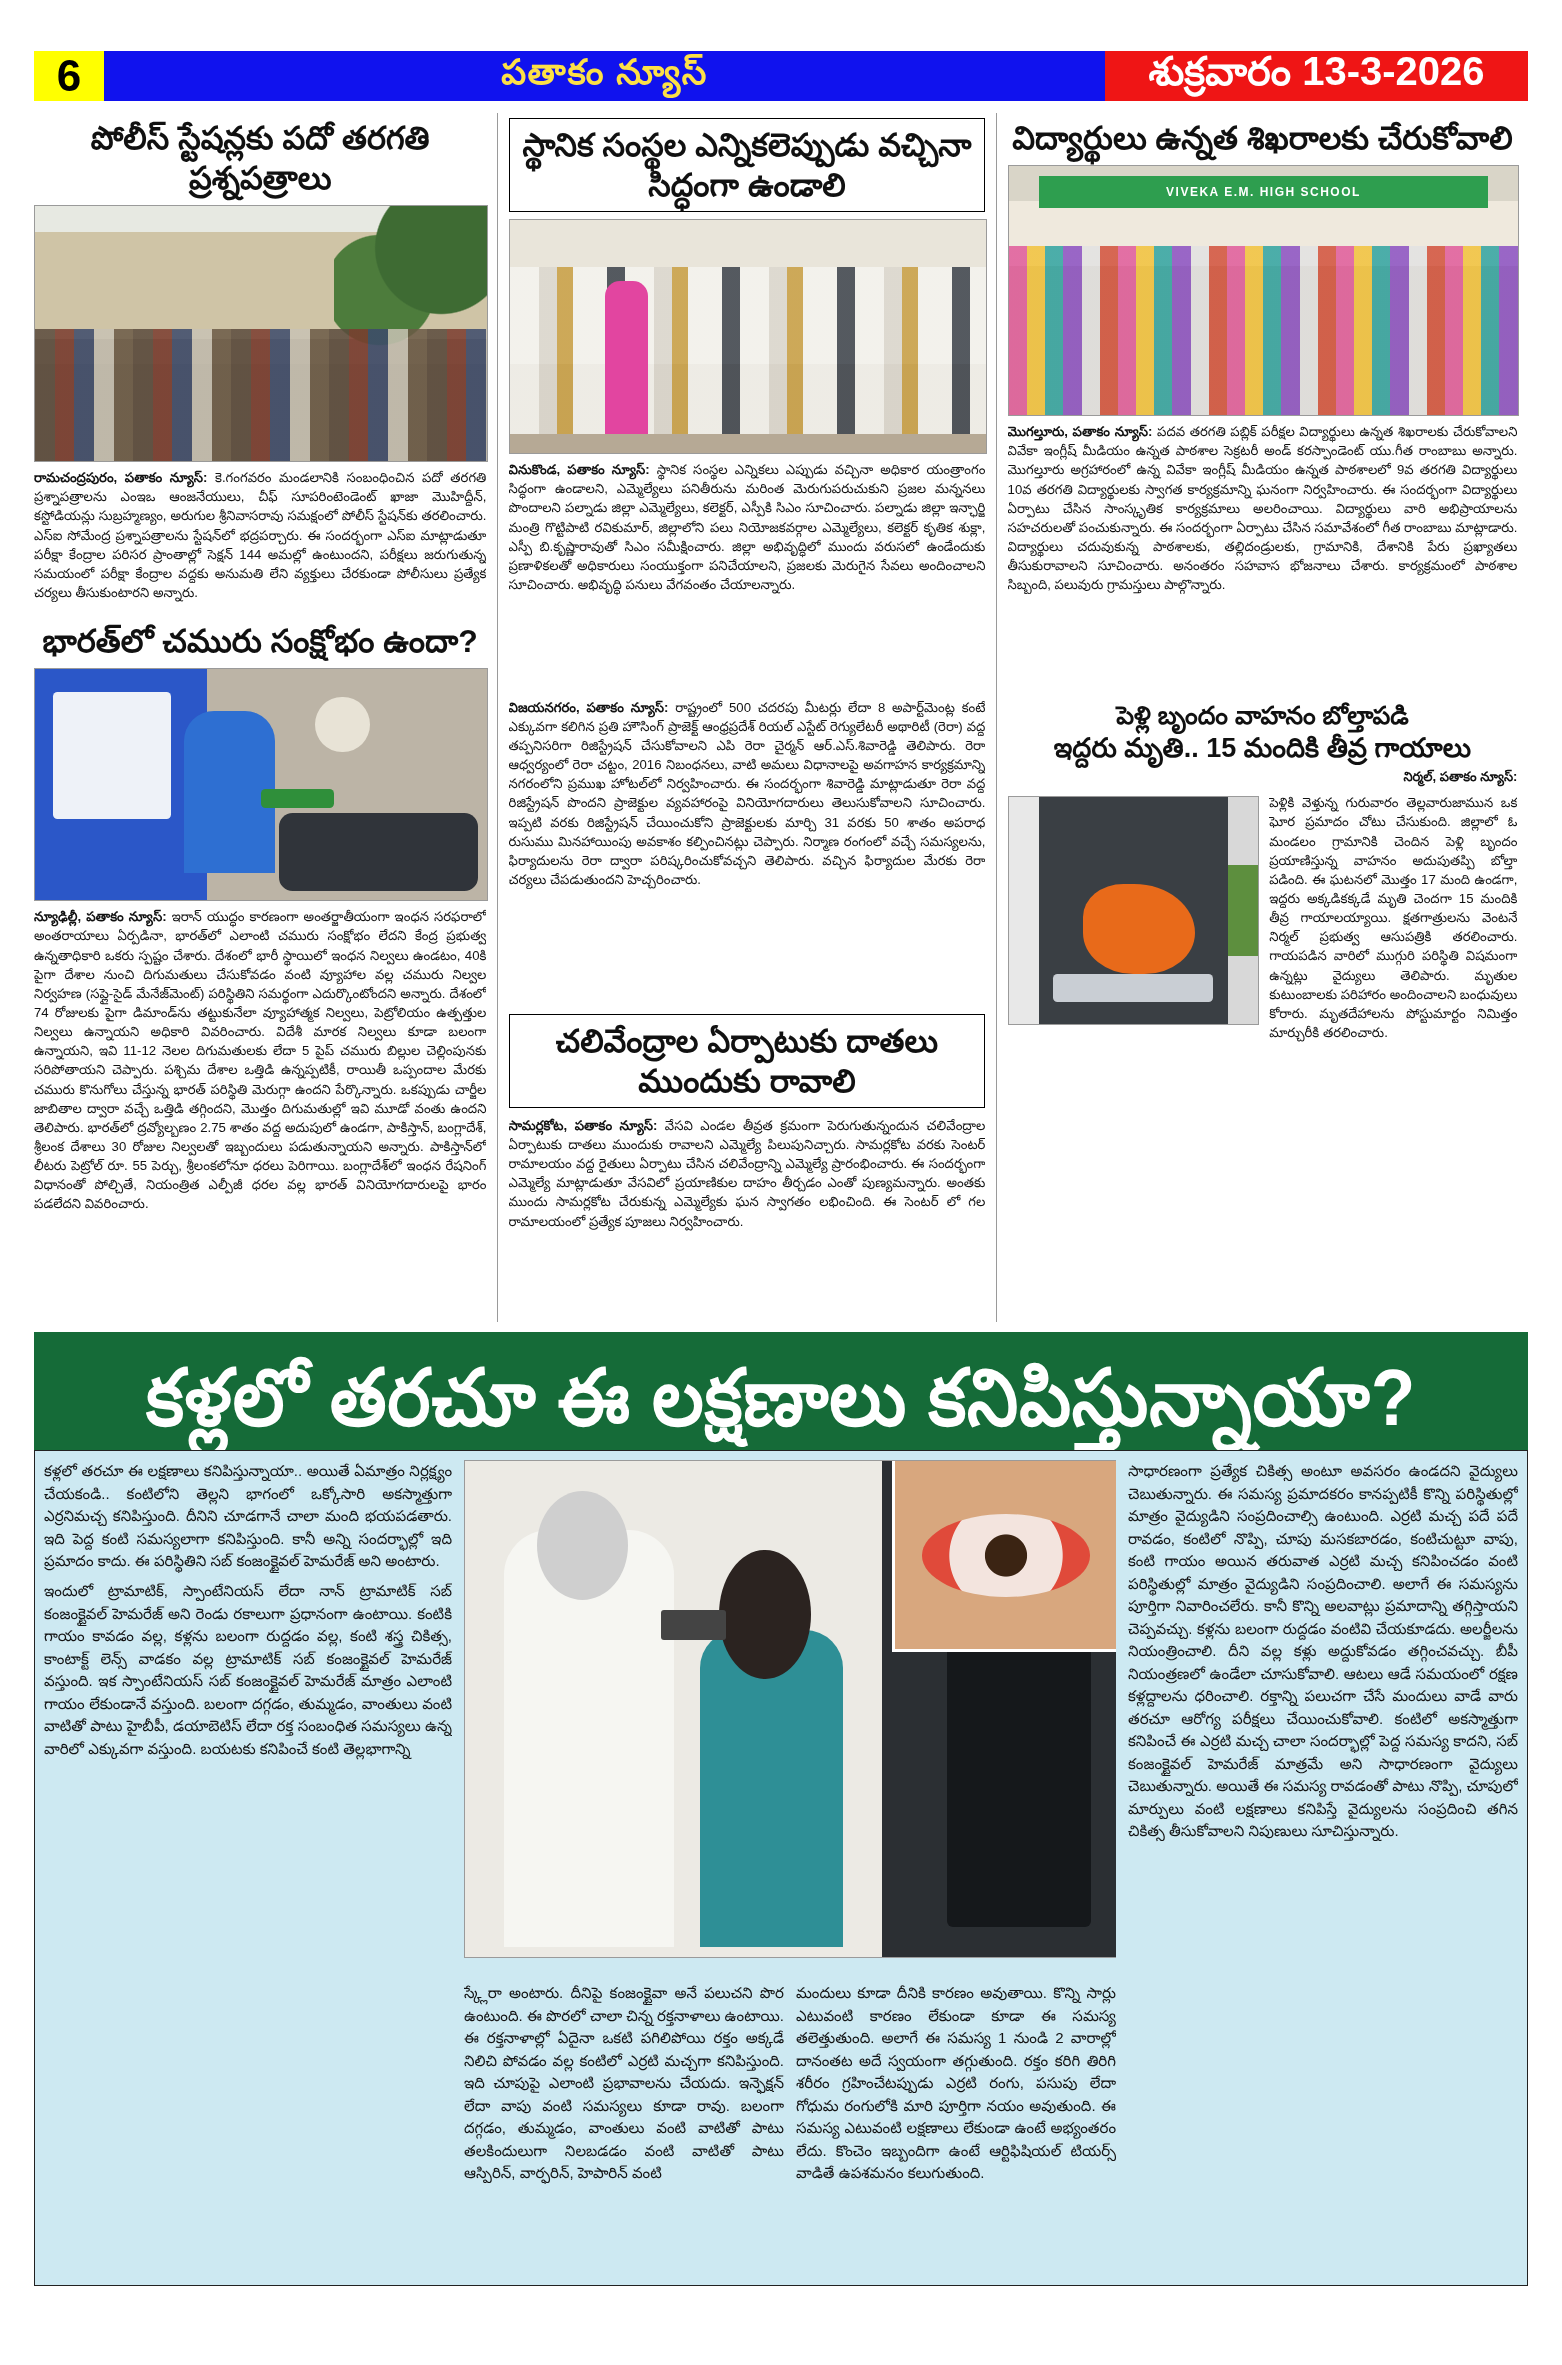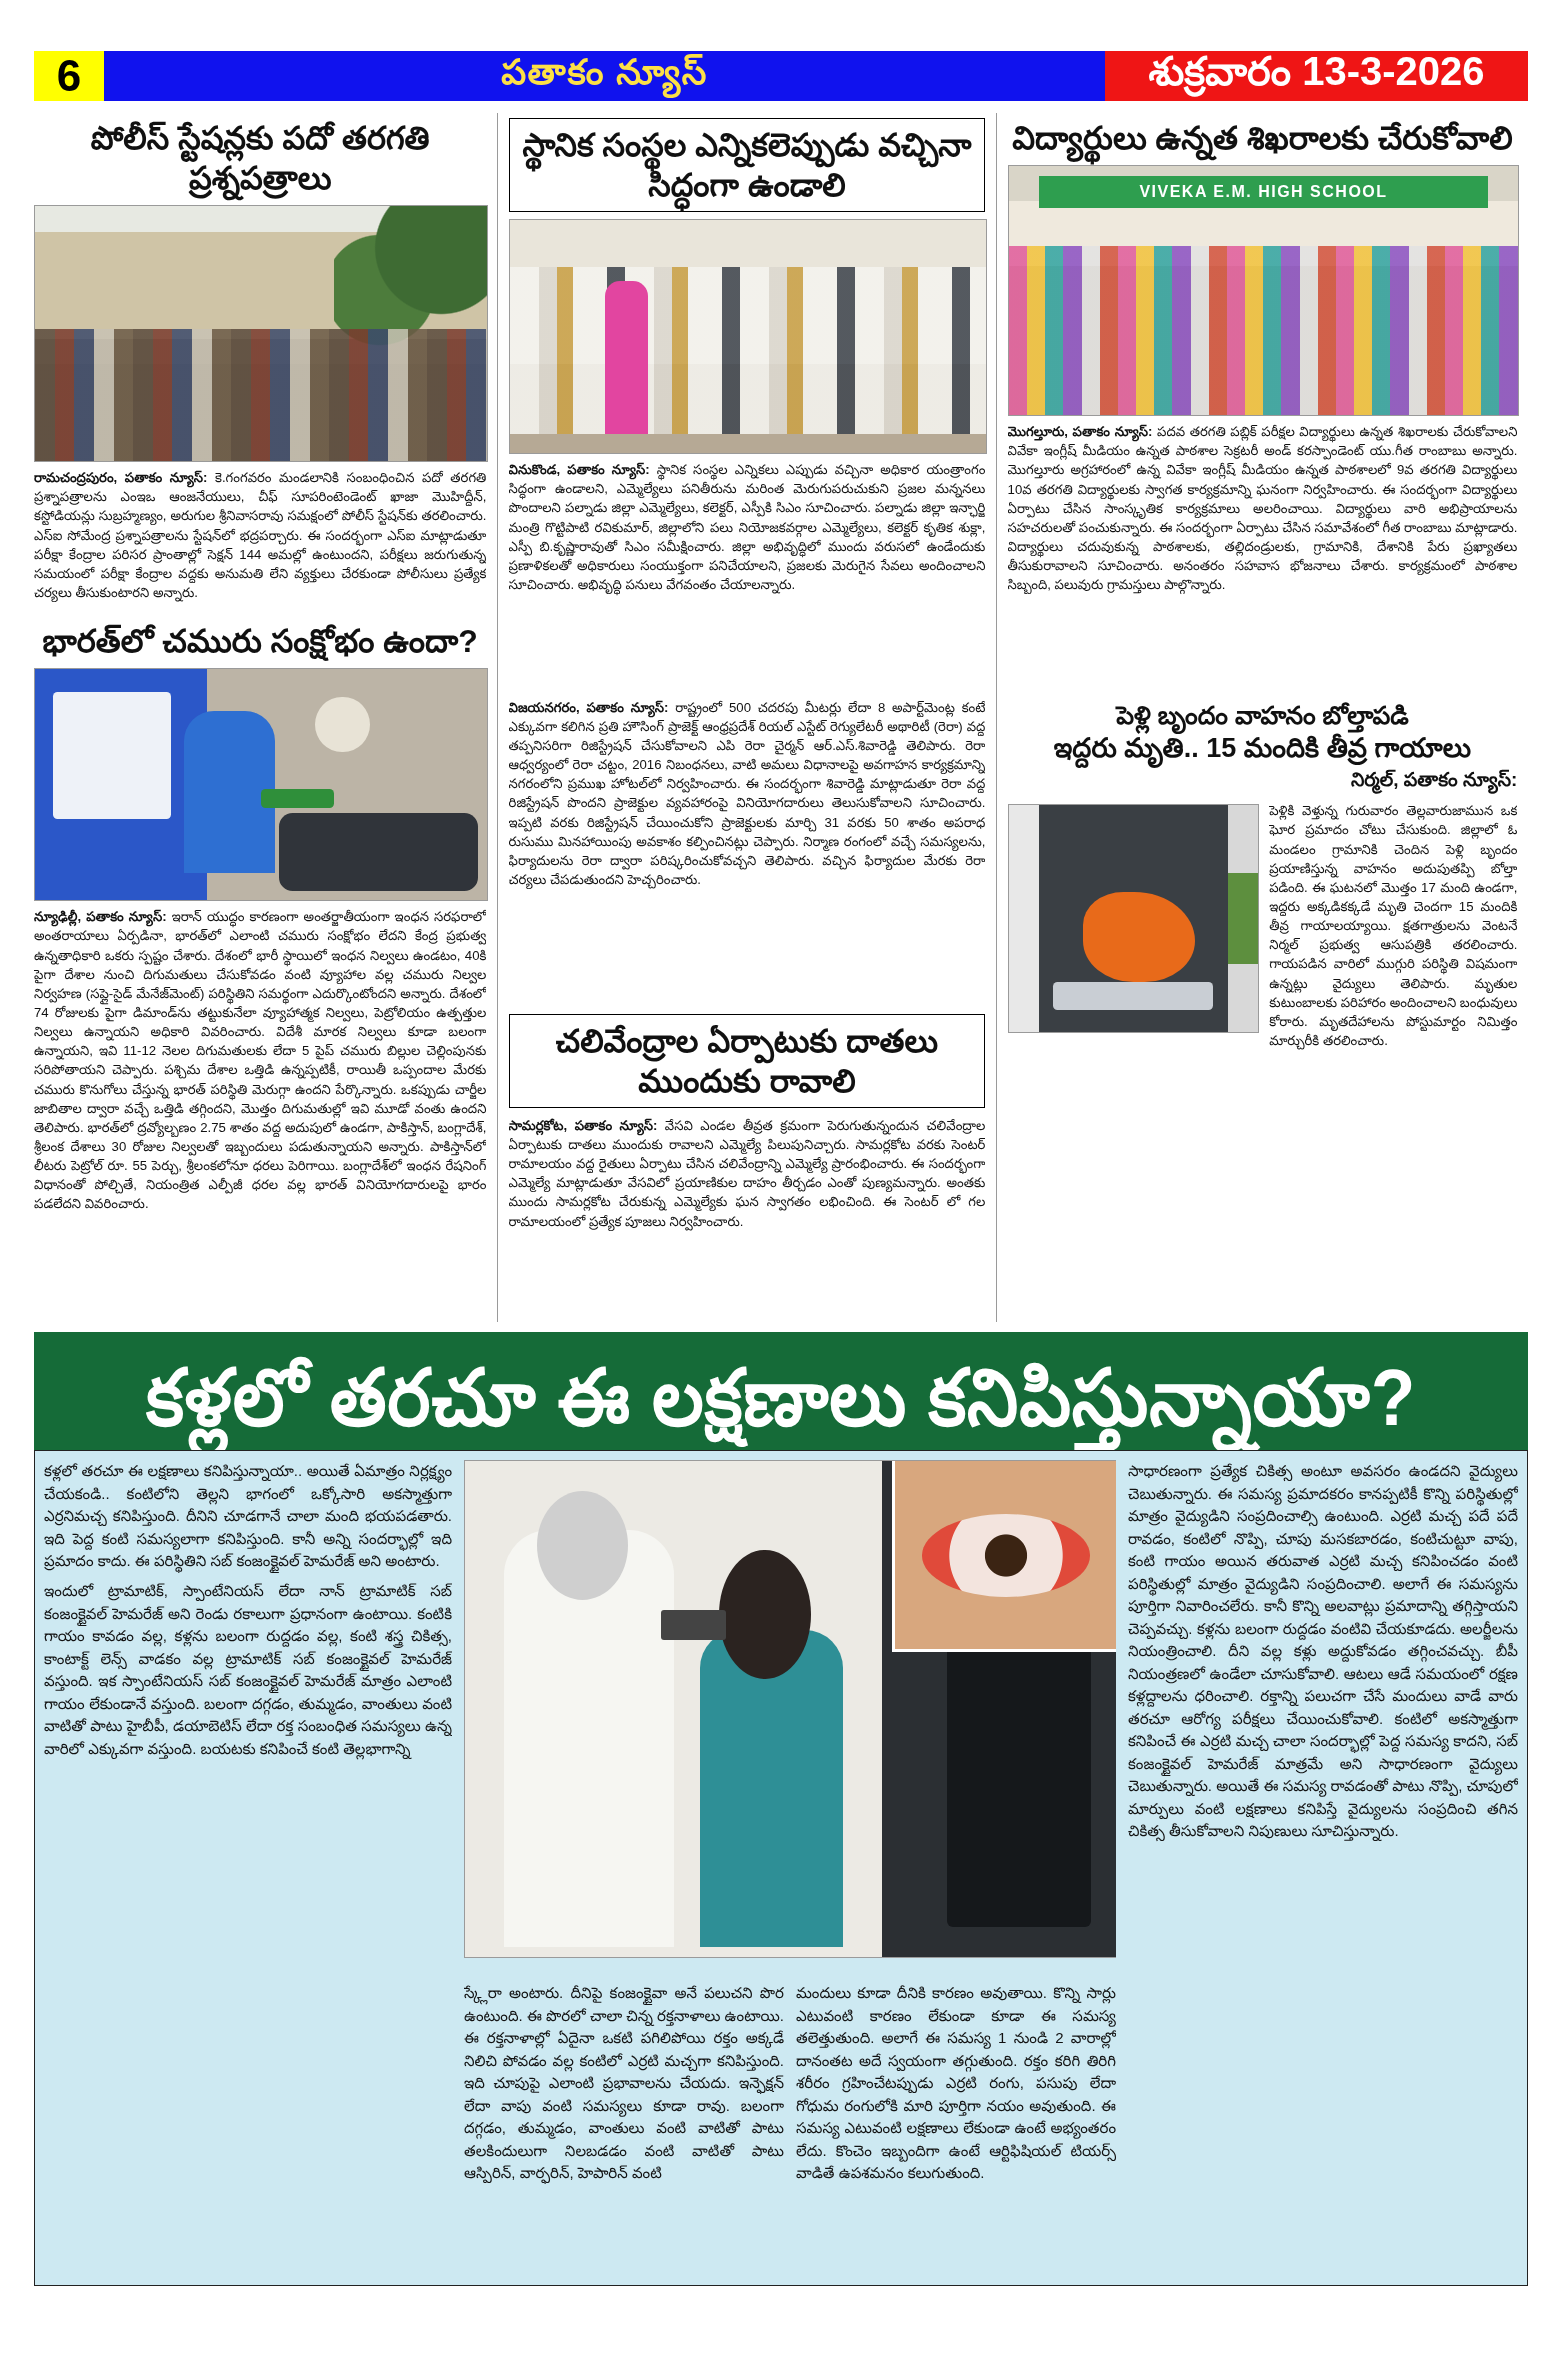--- a/index.html
+++ b/index.html
@@ -40,32 +40,32 @@
   .ph-pump .man-blue{position:absolute;left:33%;top:18%;width:20%;height:70%;background:#2e6fd2;border-radius:30px 30px 0 0;}
   .ph-pump .turban{position:absolute;left:62%;top:12%;width:12%;height:24%;background:#e8e3d6;border-radius:50%;}
   .ph-pump .bike{position:absolute;right:2%;bottom:4%;width:44%;height:34%;background:#30343a;border-radius:13.6px;}
   .ph-pump .nozzle{position:absolute;left:50%;top:52%;width:16%;height:8%;background:#2f8f3a;border-radius:4.5px;}
   .ph-meet{height:233px;background:linear-gradient(180deg,#e9e5da 0 62%,#b6a995 62% 100%);}
   .ph-meet .row{position:absolute;left:0;bottom:8%;width:100%;height:72%;
       background:repeating-linear-gradient(90deg,#f4f3ee 0 29px,#dcd8cf 29px 47px,#caa24a 47px 63px,#f4f3ee 63px 97px,#444a52 97px 115px);opacity:.9;}
   .ph-meet .sari{position:absolute;left:20%;bottom:8%;width:9%;height:66%;background:#e245a0;border-radius:15px 15px 0 0;}
   .ph-school{height:249px;background:linear-gradient(180deg,#d9d5c8 0 14%,#efe9dd 14% 40%,#cabfa8 40% 100%);}
   .ph-school .banner{position:absolute;left:6%;top:4%;width:88%;height:13%;background:#2e9e4f;color:#fff;
-      font-size:16px;font-weight:bold;display:flex;align-items:center;justify-content:center;letter-spacing:1.5px;}
+      font-size:12px;font-weight:bold;display:flex;align-items:center;justify-content:center;letter-spacing:1.5px;}
   .ph-school .crowd{position:absolute;left:0;bottom:0;width:100%;height:68%;
       background:repeating-linear-gradient(90deg,#e05a9a 0 18px,#f2c23a 18px 36px,#2fa3a0 36px 54px,#8a4fc2 54px 73px,#e2e2e2 73px 91px,#d2503a 91px 109px);opacity:.85;}
   .ph-amb{height:234px;background:linear-gradient(90deg,#e8e8e8 0 12%,#3a3f44 12% 88%,#d8d8d8 88% 100%);}
   .ph-amb .cloth{position:absolute;left:30%;top:38%;width:45%;height:40%;background:#e86a1a;border-radius:40% 60% 50% 50%;}
   .ph-amb .stretcher{position:absolute;left:18%;bottom:10%;width:64%;height:12%;background:#c9ced4;border-radius:4.5px;}
   .ph-amb .grass{position:absolute;right:0;top:30%;width:12%;height:40%;background:#5d8f3e;}
 
   
   .acc-head{font-size:25px;font-weight:bold;text-align:center;line-height:1.3;margin:10.6px 0 3px;}
   .acc-head .l2{font-size:27px;display:block;}
-  .acc-dateline{text-align:right;font-weight:bold;font-size:19px;margin:3px 0;}
+  .acc-dateline{text-align:right;font-weight:bold;font-size:13px;margin:3px 0;}
   .float-photo{float:left;width:249px;height:227px;margin:3px 10.6px 4.5px 0;}
 
   
   .feature-band{position:absolute;left:34px;right:34px;top:1332px;height:151px;background:#156b38;
       color:#fff;display:flex;align-items:center;justify-content:center;}
   .feature-band h1{margin:0;font-size:73px;font-weight:bold;transform:scaleY(1.08);letter-spacing:0.8px;}
   .feature-body{position:absolute;left:34px;right:34px;top:1450px;height:836px;background:#cde9f2;
       border:1.5px solid #222;box-sizing:border-box;display:grid;grid-template-columns:408px 1fr 390px;
       column-gap:12px;padding:9px;overflow:hidden;}
   .fcol{font-size:15px;line-height:1.5;text-align:justify;overflow:hidden;}

